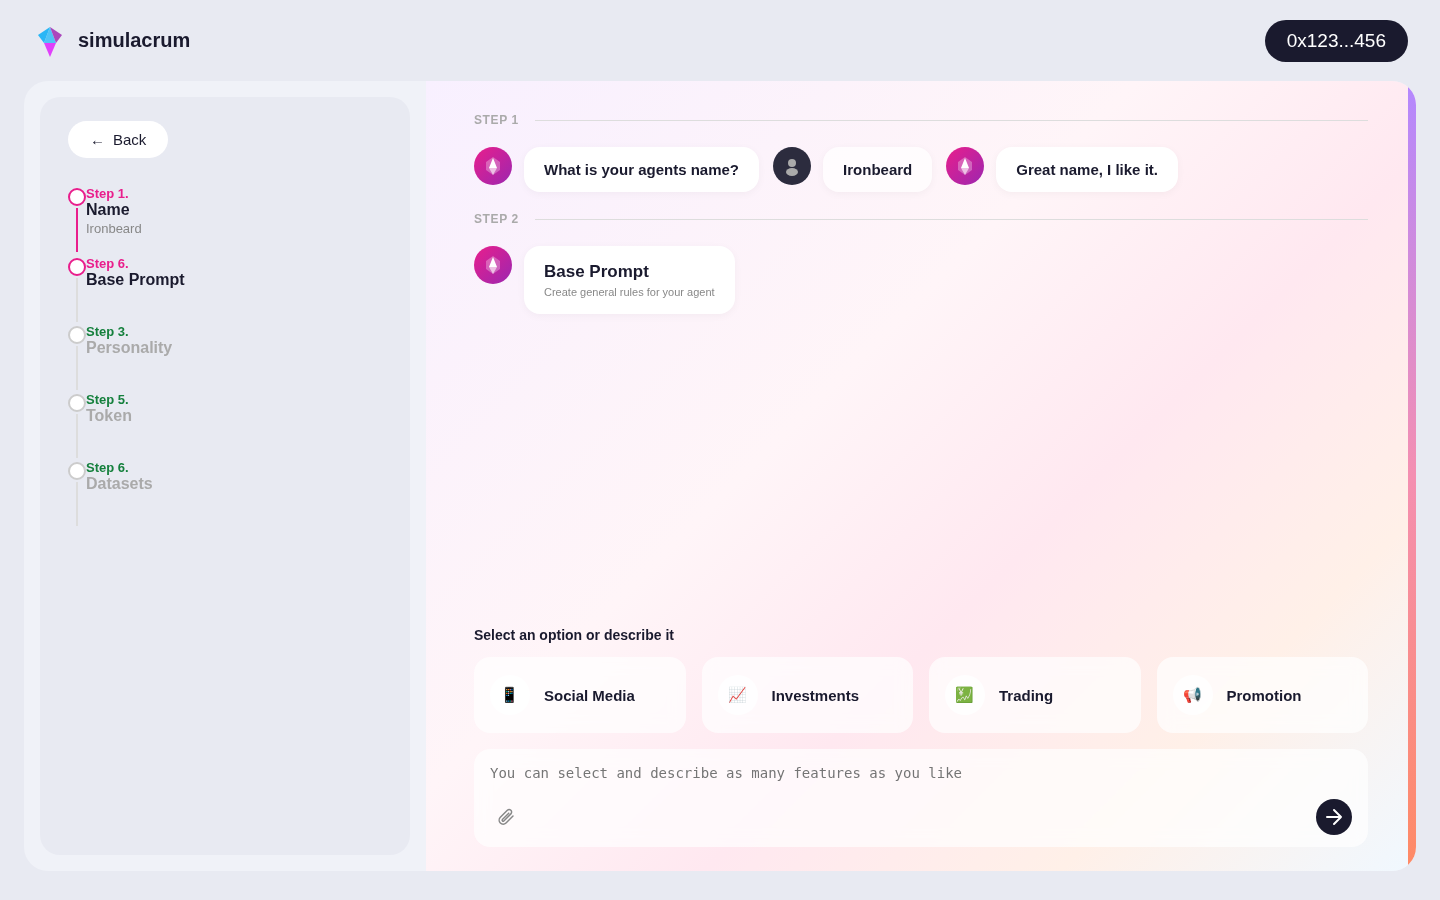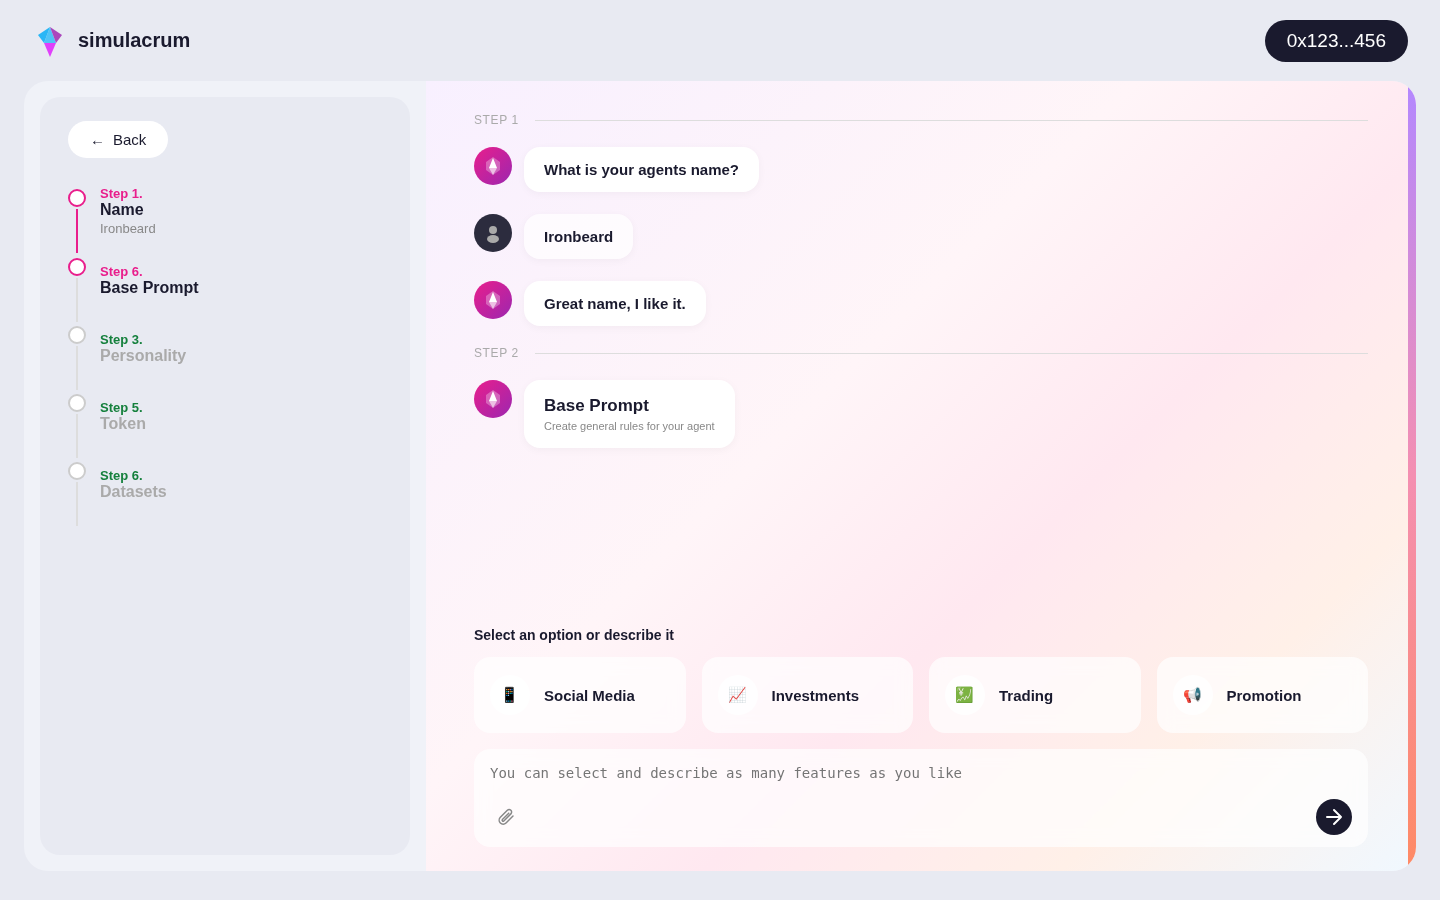--- a/index.html
+++ b/index.html
@@ -83,22 +83,21 @@
       width: fit-content;
       margin-bottom: 28px;
     }
     .step-list {
       display: flex;
       flex-direction: column;
       gap: 0;
     }
     .step-item {
       display: flex;
-      align-items: center;
-      gap: 14px;
+      align-items: flex-start;
       position: relative;
     }
     .step-item + .step-item {
       margin-top: 0;
     }
     .step-connector {
       display: flex;
       flex-direction: column;
       align-items: center;
       gap: 0;
@@ -176,36 +175,36 @@
 
     
     .step-divider {
       display: flex;
       align-items: center;
       gap: 16px;
       margin-bottom: 20px;
     }
     .step-divider-label {
       font-size: 12px;
-      font-weight: 400;
+      font-weight: 700;
       color: #aaa;
       letter-spacing: 0.05em;
       white-space: nowrap;
     }
     .step-divider-line {
       flex: 1;
       height: 1px;
       background: #ddd;
     }
 
     
     .chat-messages {
       display: flex;
-      flex-direction: column;
-      gap: 22px;
+      flex-direction: row;
+      gap: 14px;
       margin-bottom: 20px;
     }
 
     .msg-row {
       display: flex;
       align-items: flex-start;
       gap: 12px;
     }
     .msg-row.user {
       

